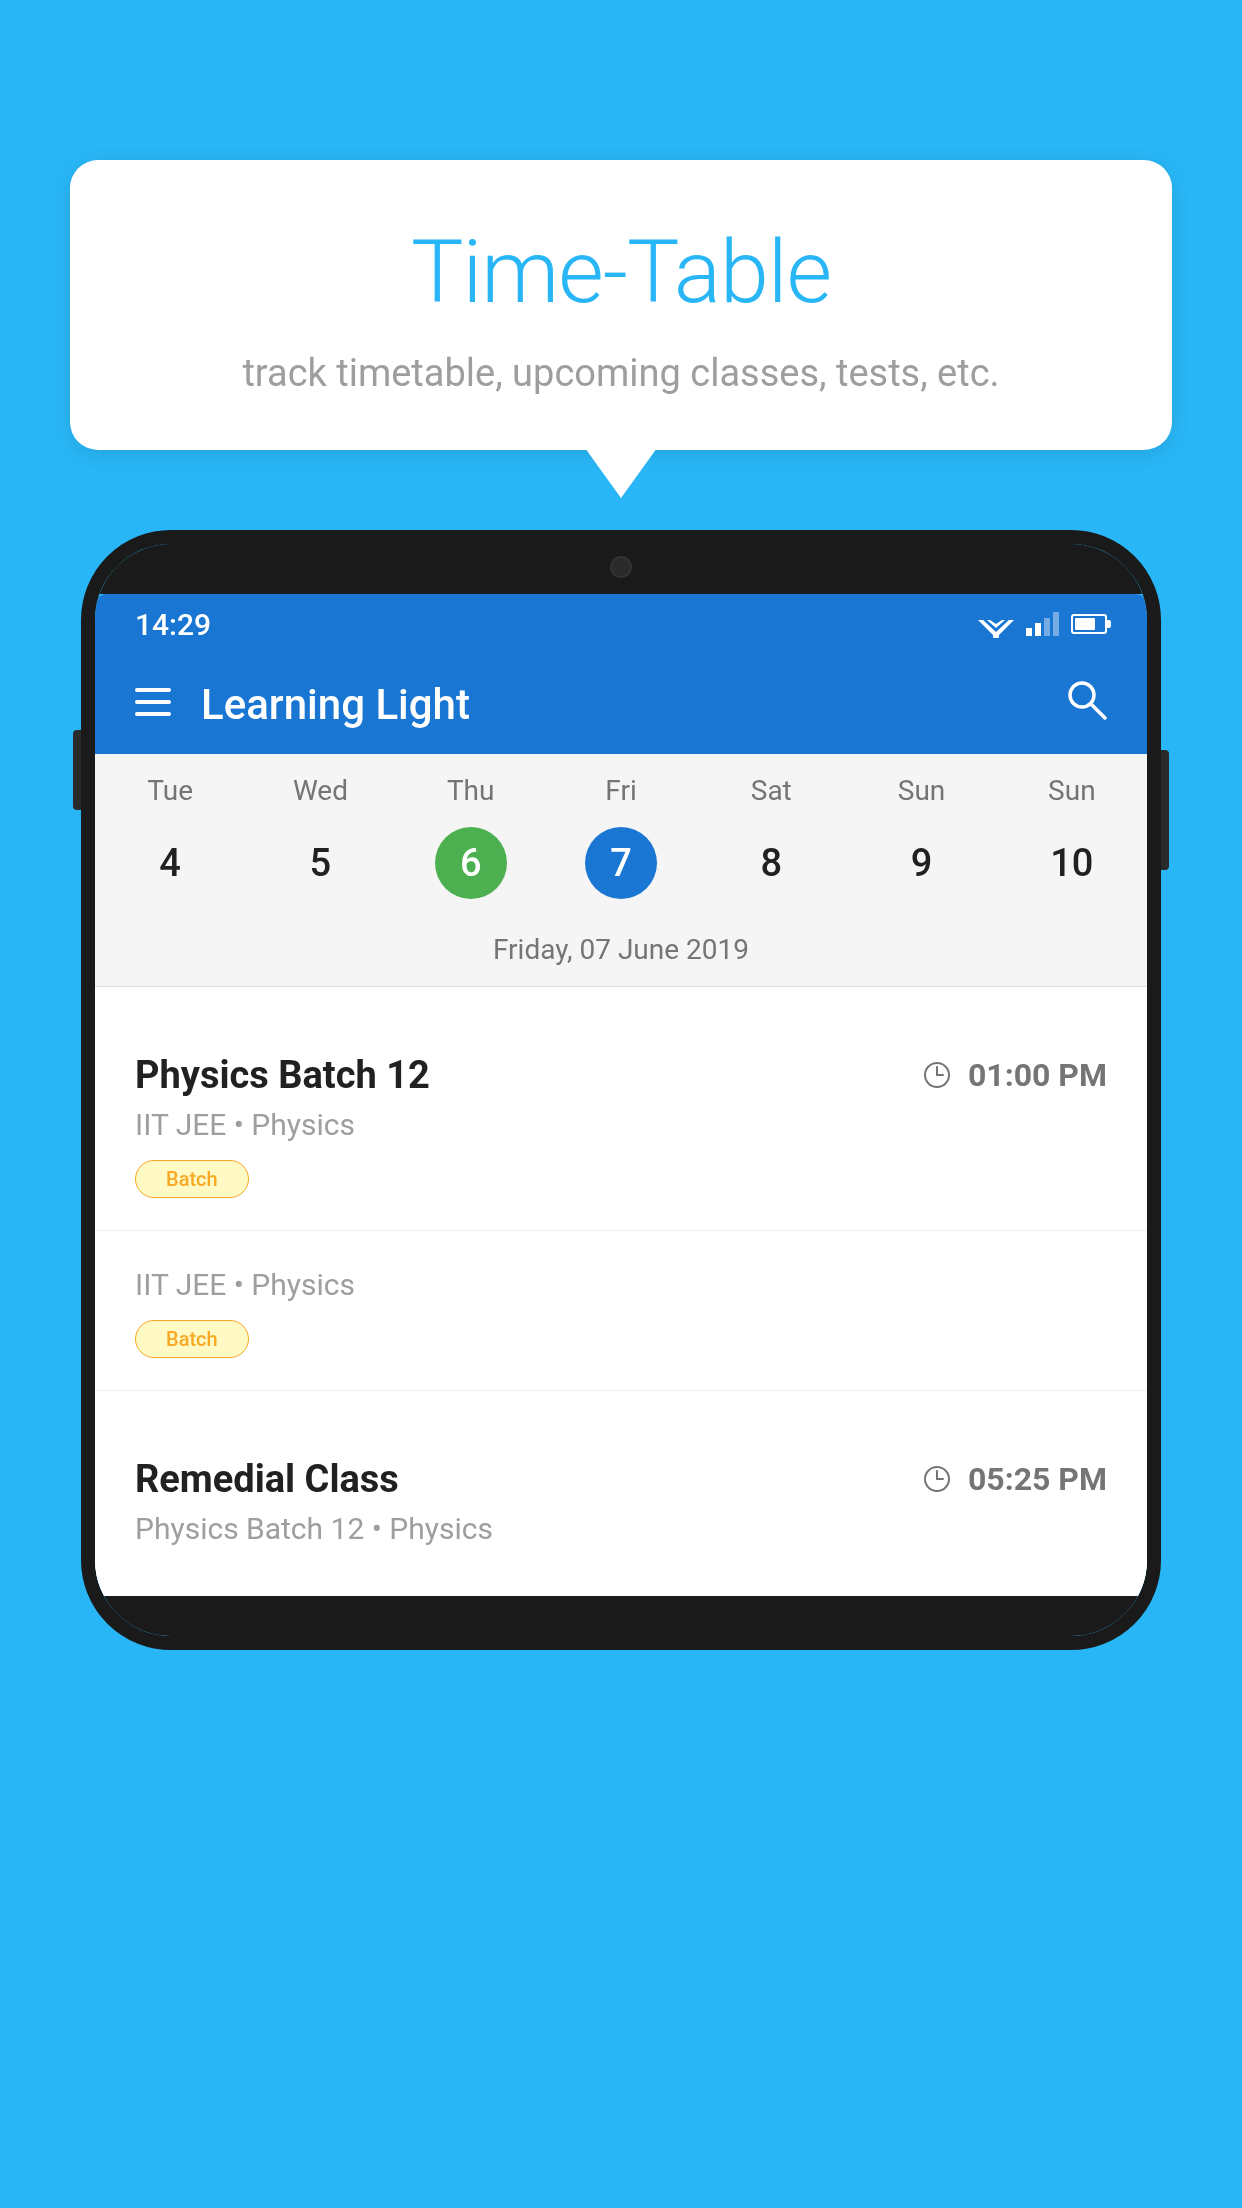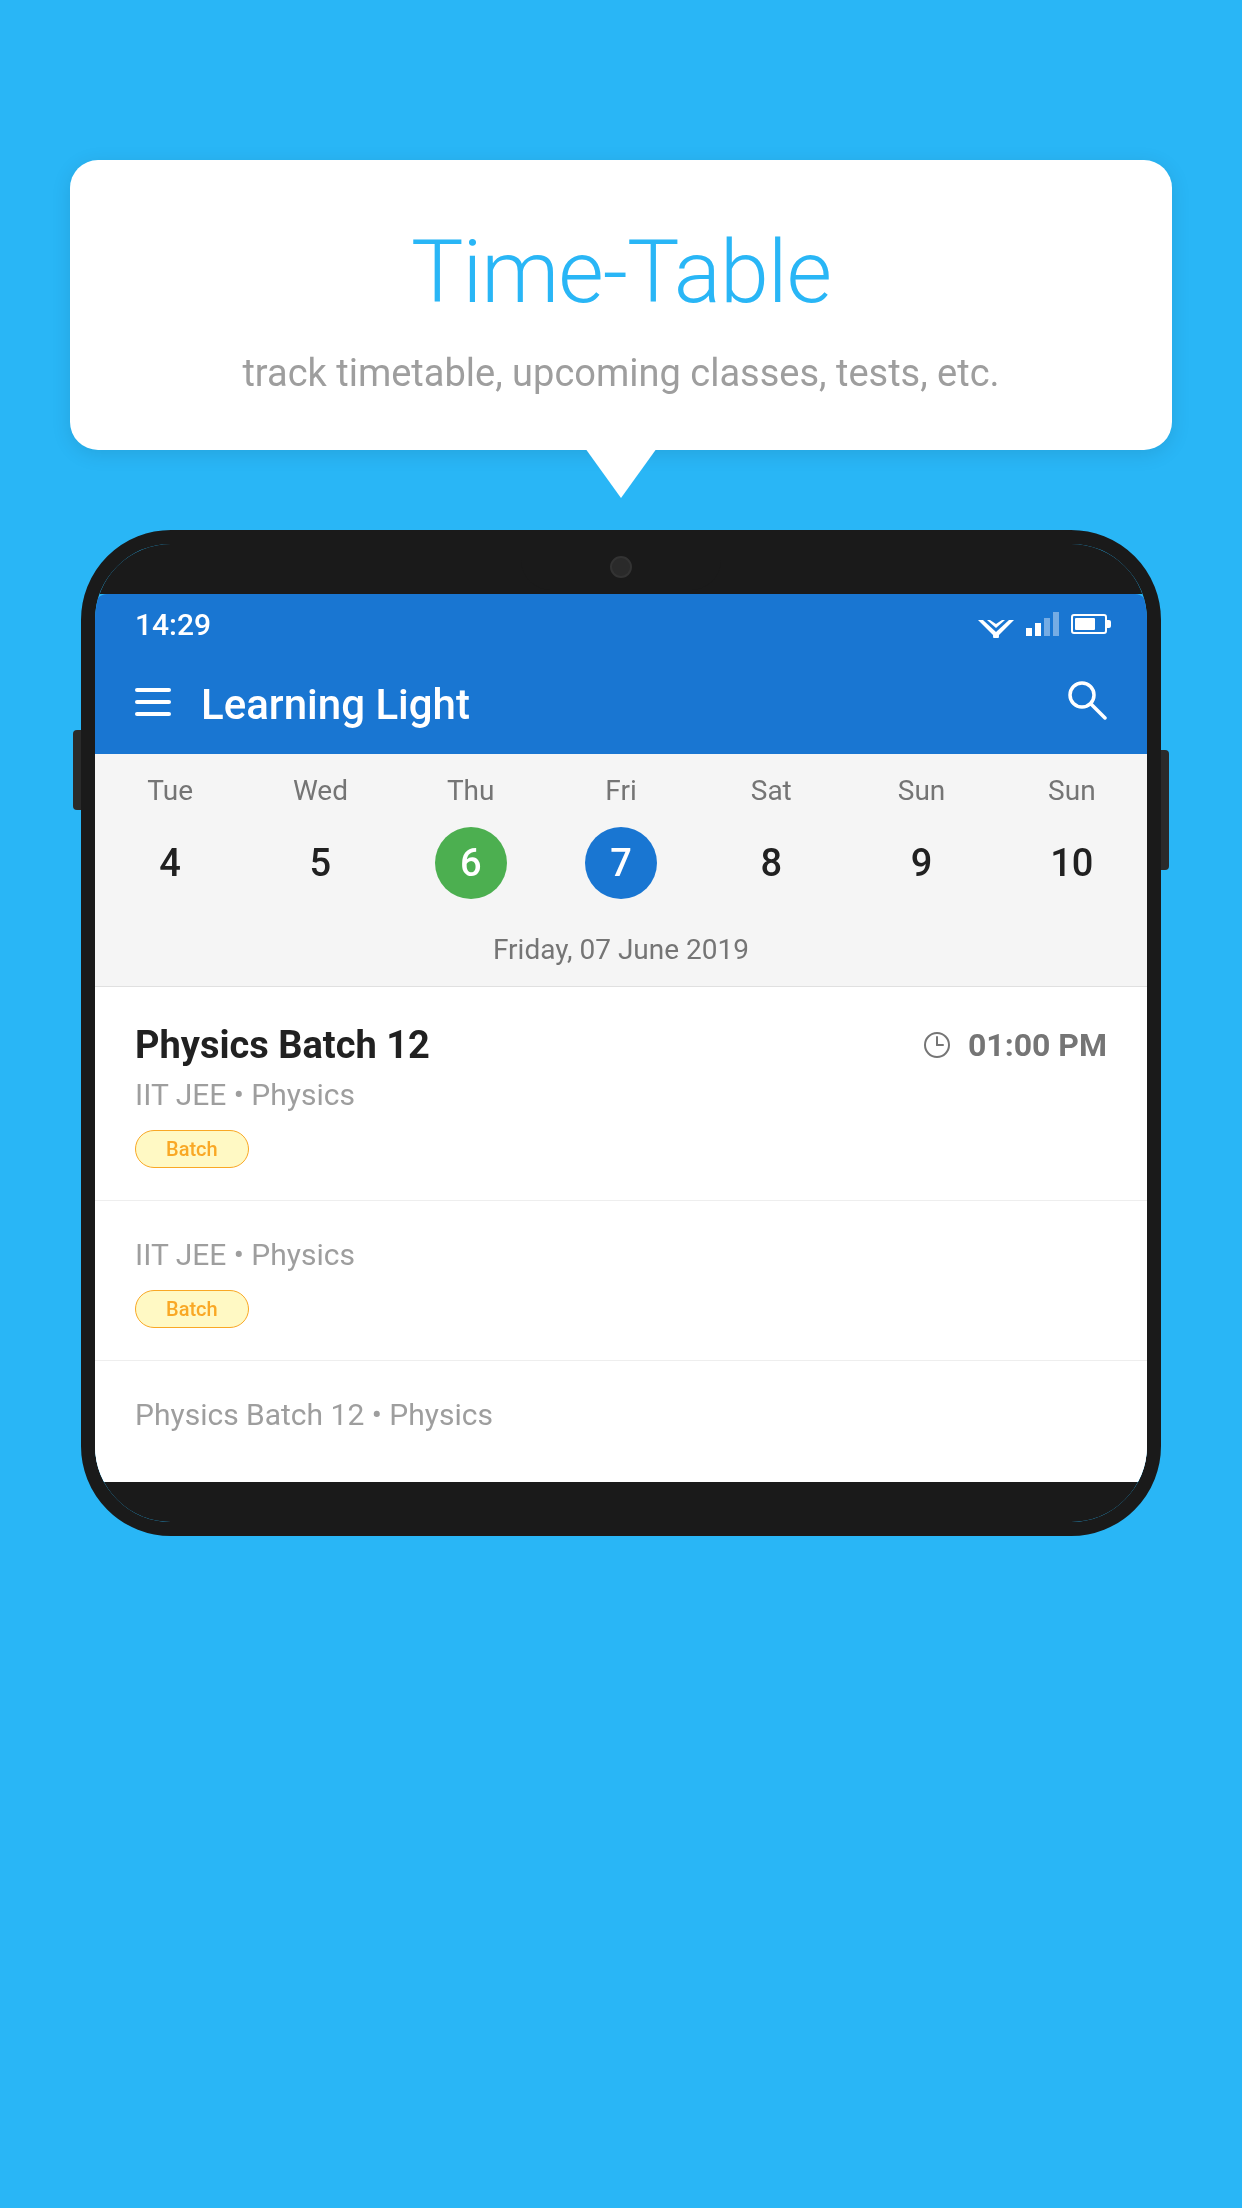--- a/index.html
+++ b/index.html
@@ -262,20 +262,21 @@
       padding: 36px 40px 32px;
       border-bottom: 1px solid #EEEEEE;
       background: white;
     }
 
     .schedule-item-header {
       display: flex;
       justify-content: space-between;
       align-items: center;
       margin-bottom: 10px;
+      margin-top: 30px;
     }
 
     .schedule-title {
       font-size: 38px;
       font-weight: 700;
       color: #212121;
     }
 
     .schedule-time {
       font-size: 32px;
@@ -464,20 +465,31 @@
             <div class="schedule-subtitle">IIT JEE • Physics</div>
             <span class="batch-badge">Batch</span>
           </div>
 
           <div class="schedule-item">
             <div class="schedule-subtitle">IIT JEE • Physics</div>
             <span class="batch-badge">Batch</span>
           </div>
 
           <div class="schedule-item" style="border-bottom:none;">
+            <div class="schedule-item-header">
+              <span class="schedule-title">Remedial Class</span>
+              <span class="schedule-time">
+                <svg width="30" height="30" viewBox="0 0 30 30" style="vertical-align:middle; margin-right:6px;">
+                  <circle cx="15" cy="15" r="12" stroke="#757575" stroke-width="2" fill="none"></circle>
+                  <line x1="15" y1="7" x2="15" y2="15" stroke="#757575" stroke-width="2" stroke-linecap="round"></line>
+                  <line x1="15" y1="15" x2="21" y2="15" stroke="#757575" stroke-width="2" stroke-linecap="round"></line>
+                </svg>
+                05:25 PM
+              </span>
+            </div>
             <div class="schedule-subtitle">Physics Batch 12 • Physics</div>
           </div>
 
         </div>
       </div>
 
       <div class="phone-bottom"></div>
     </div>
   </div>
 </div>

